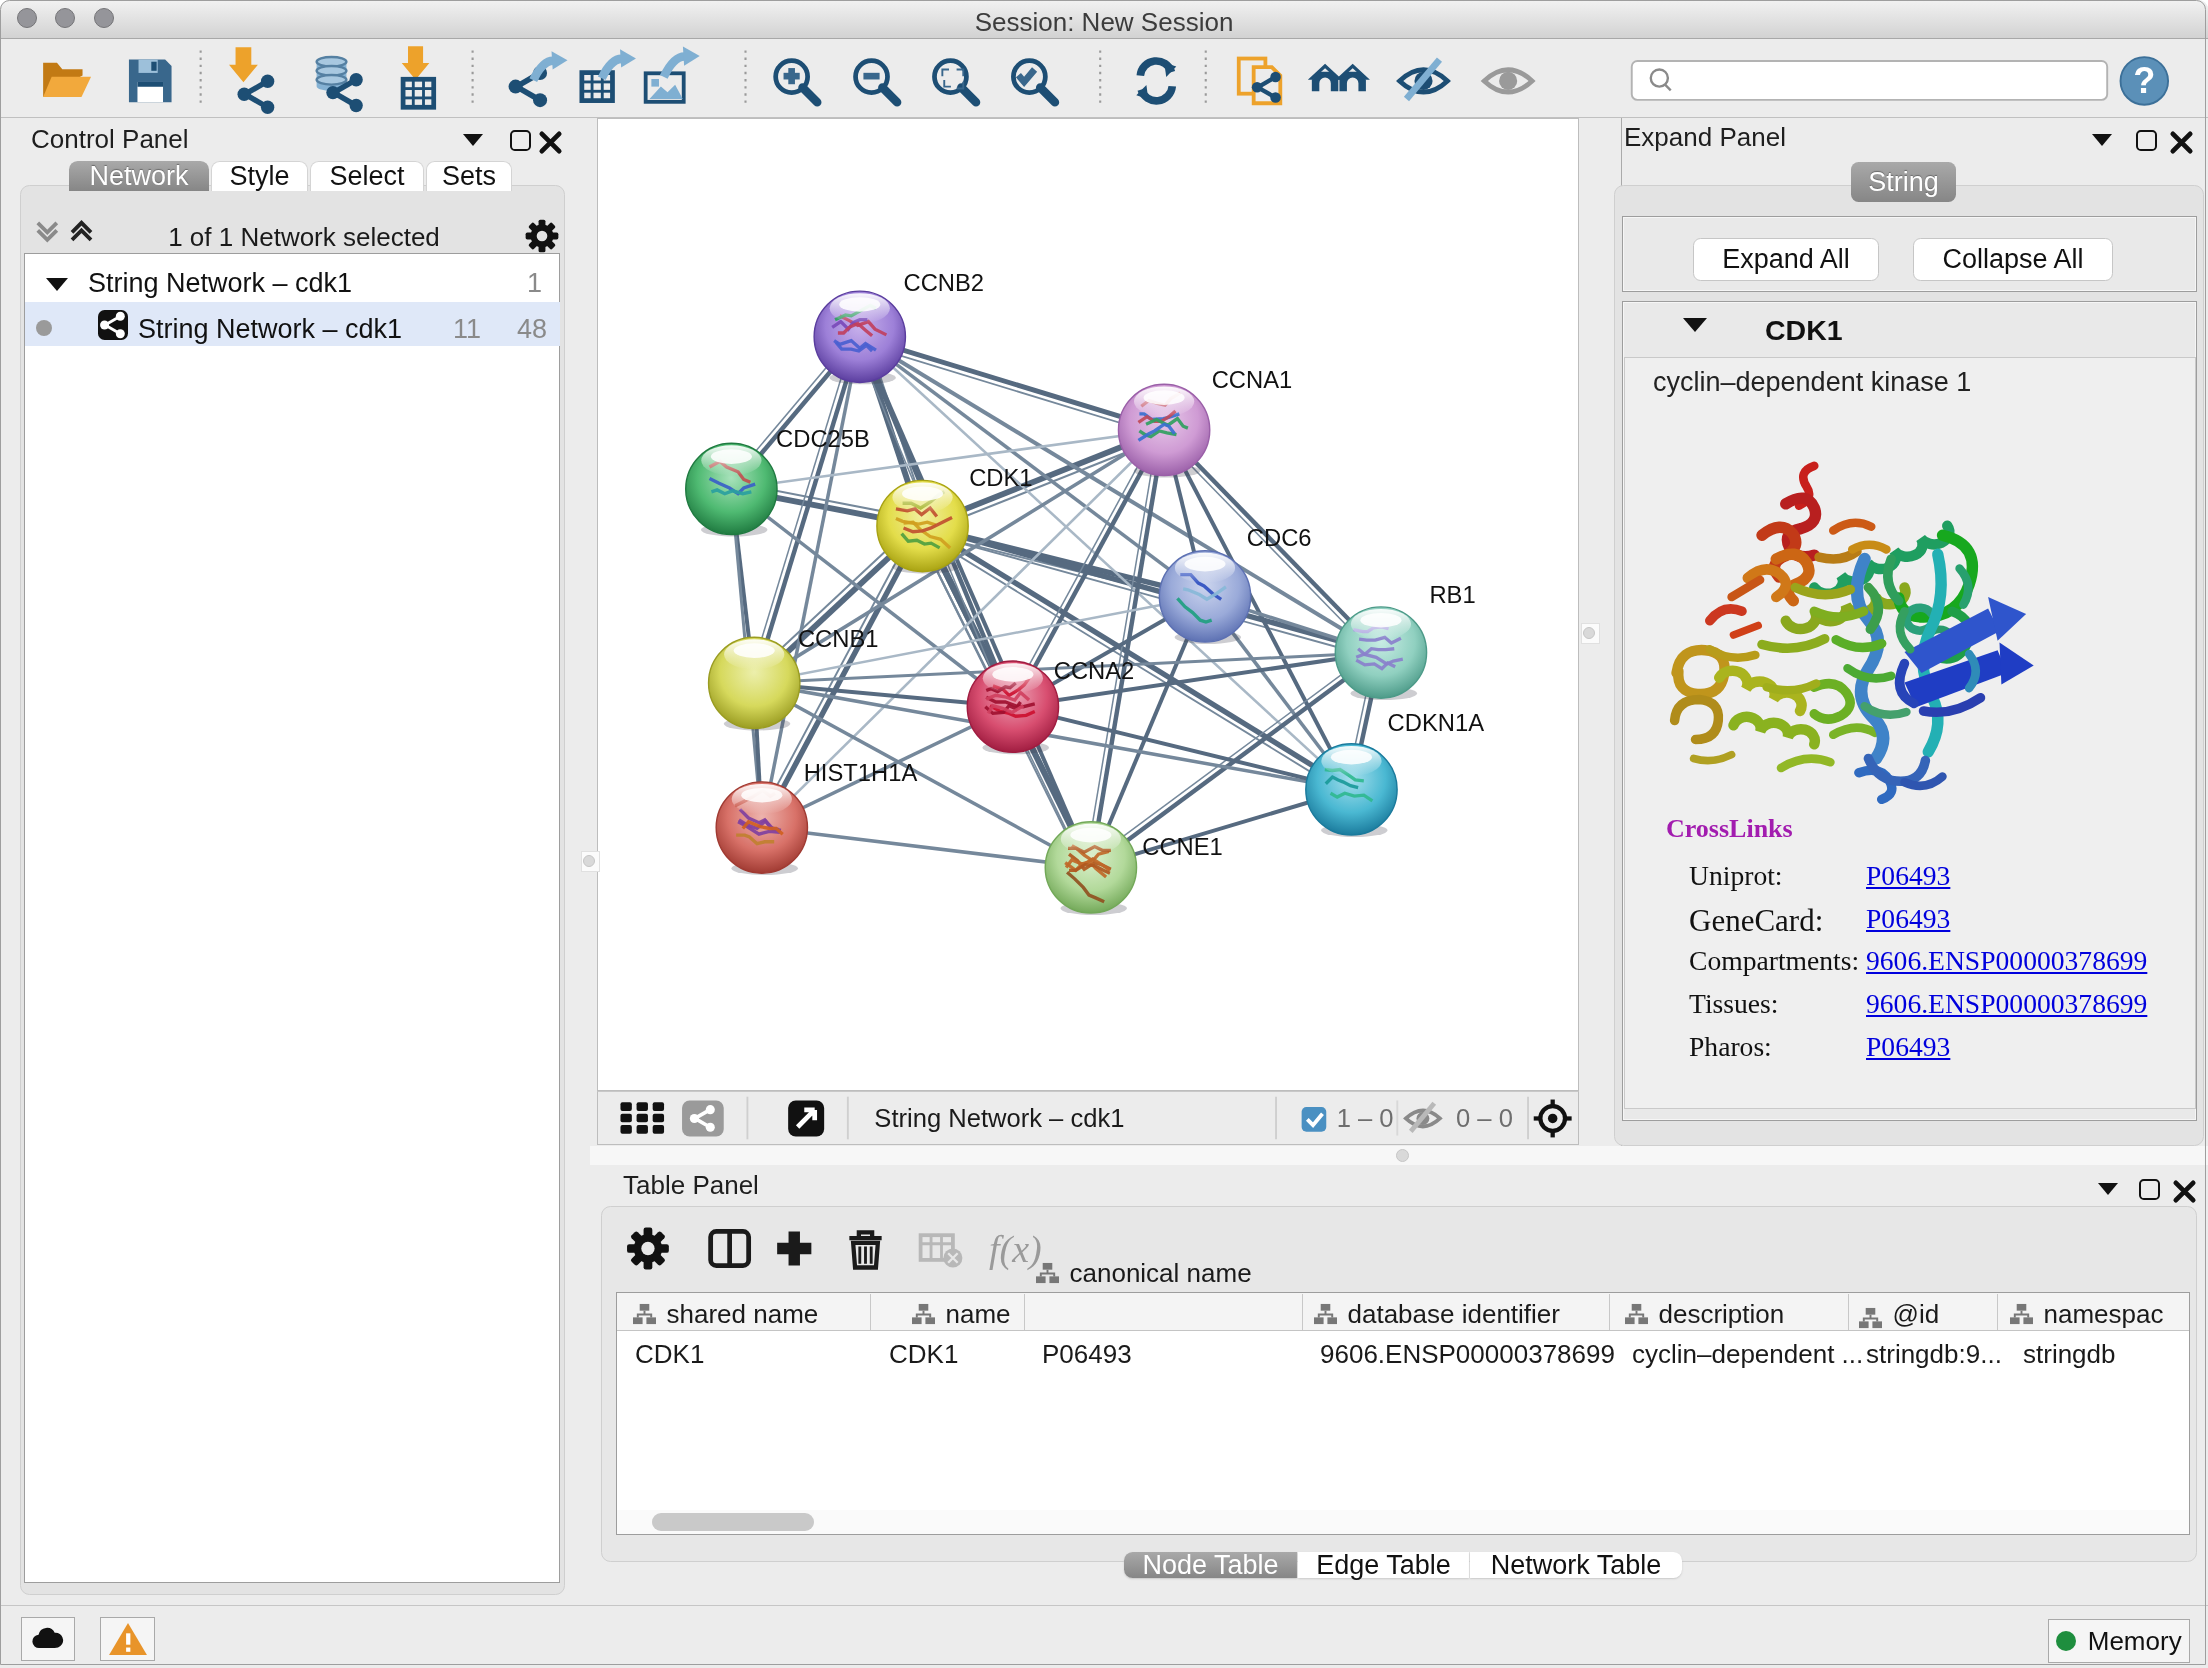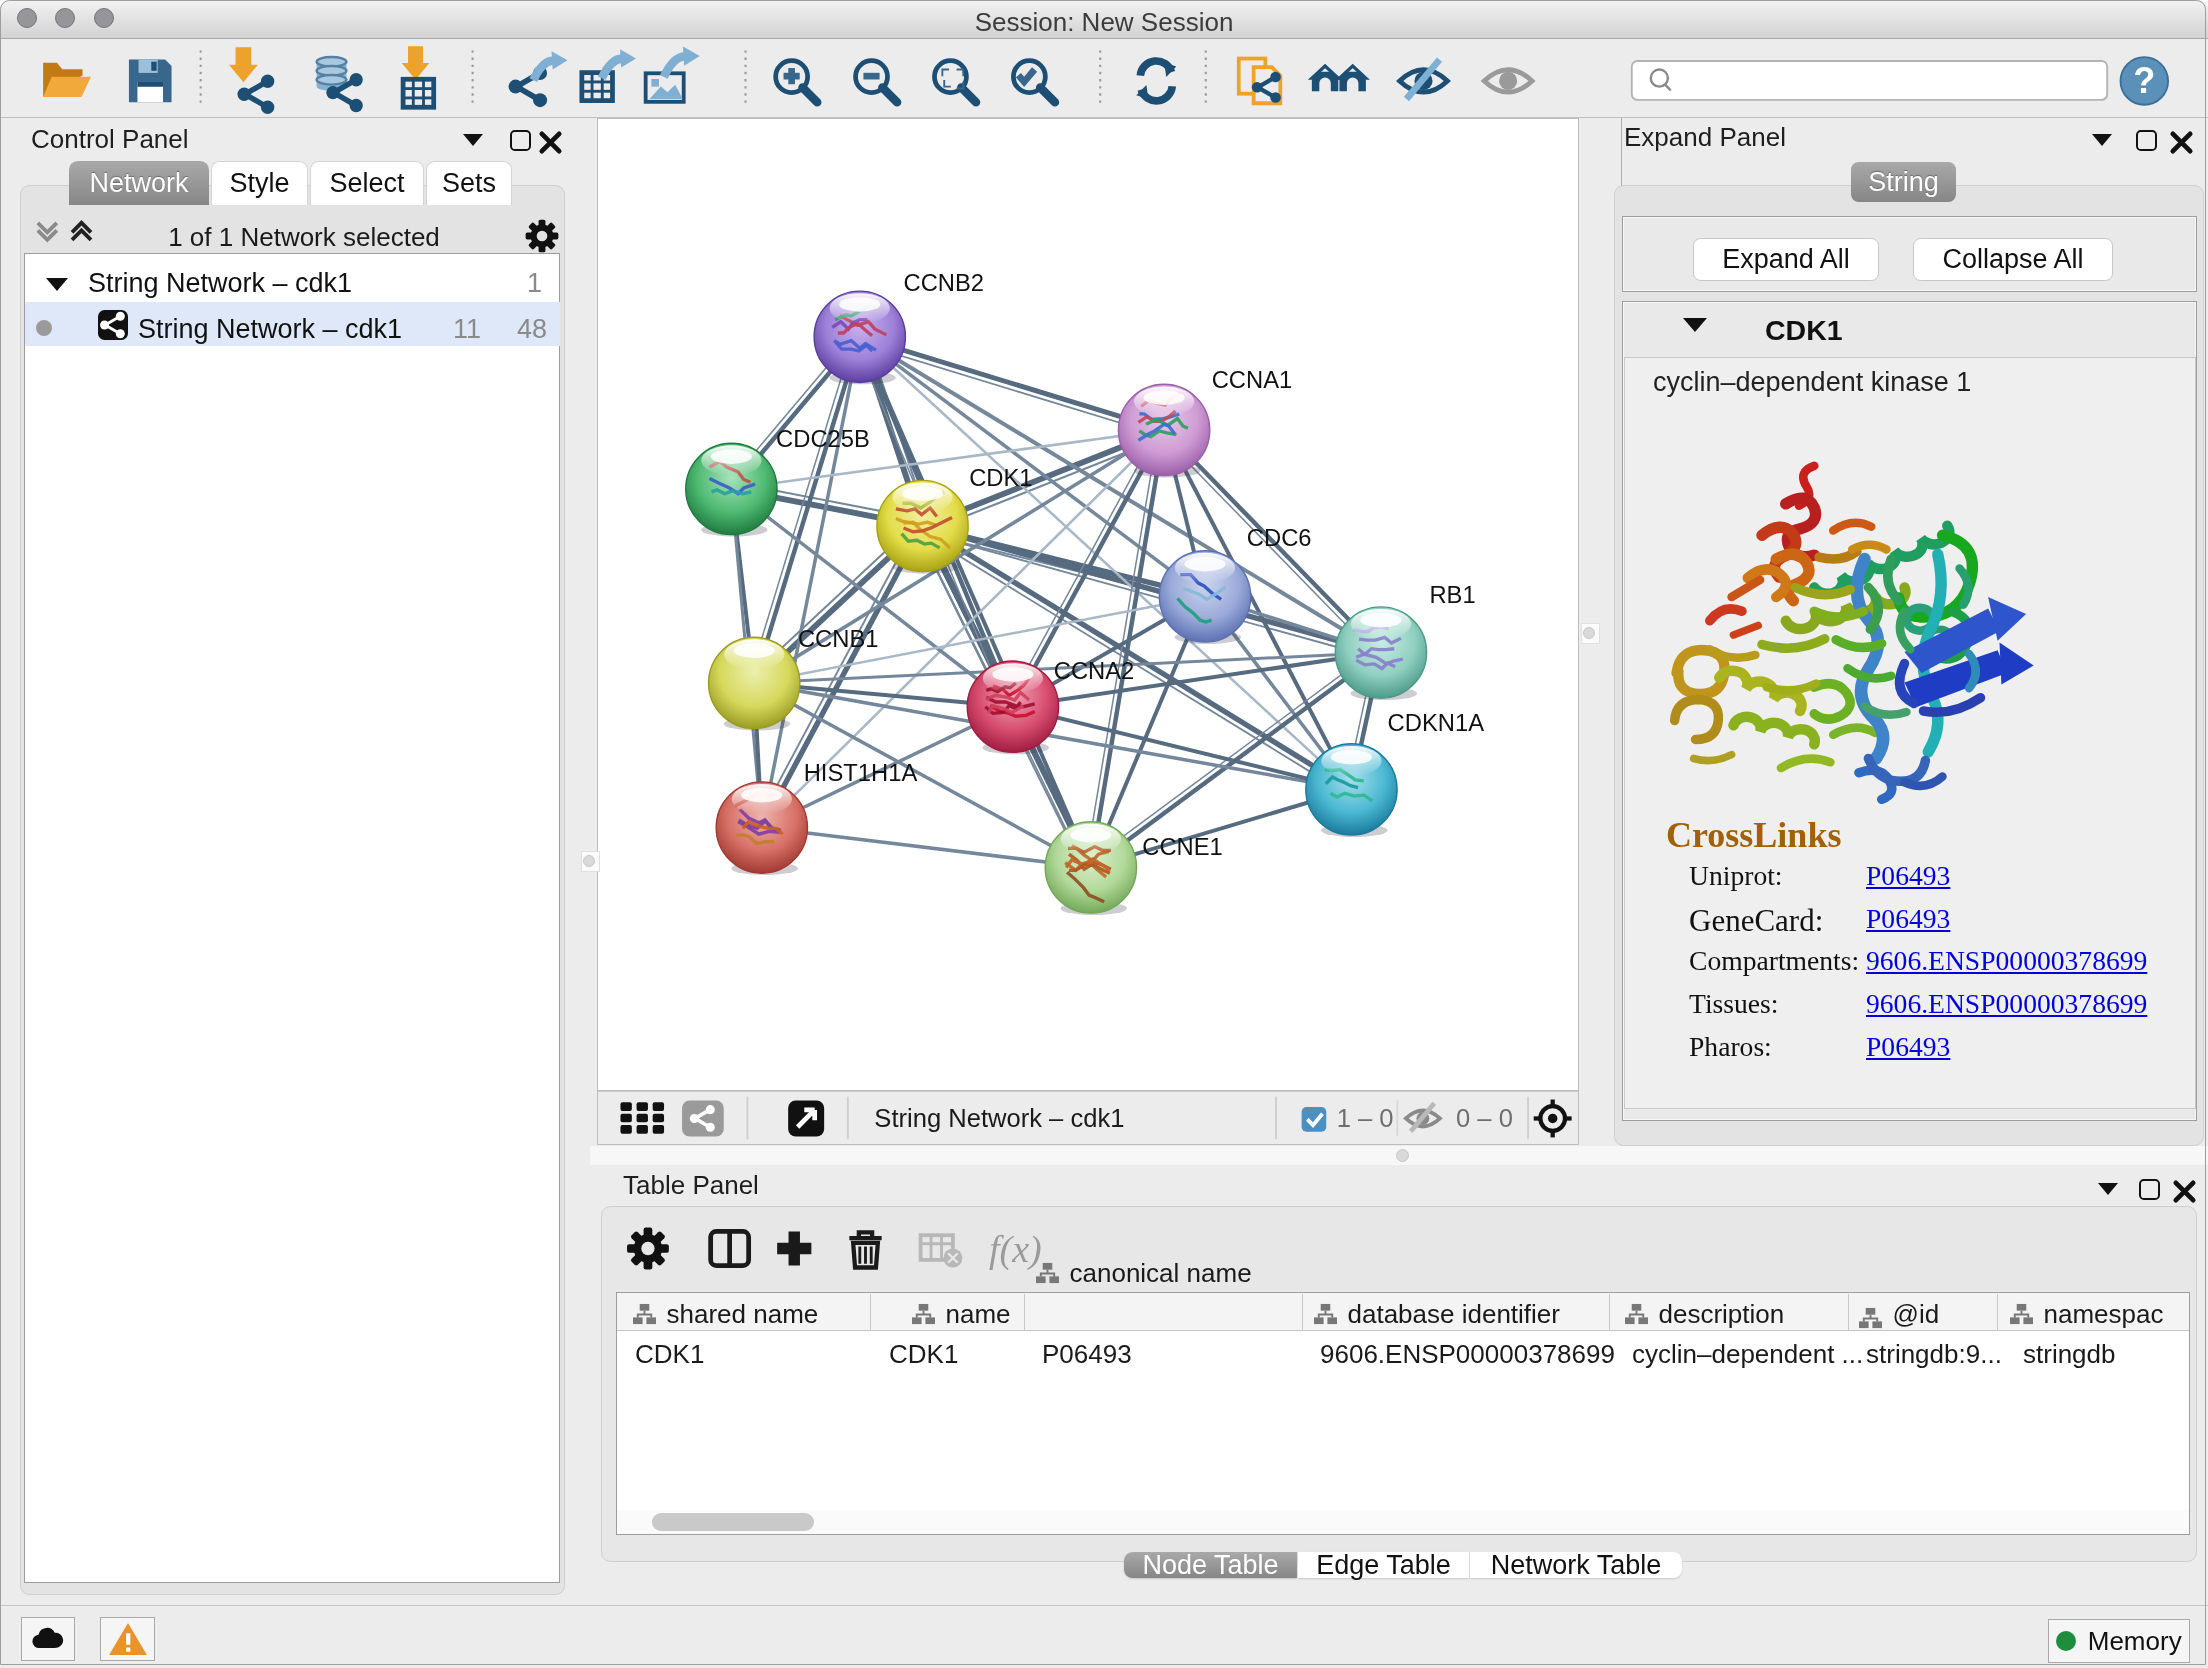--- a/index.html
+++ b/index.html
@@ -7,21 +7,21 @@
 .abs{position:absolute}
 .titlebar{left:0;top:0;width:100%;height:39px;background:linear-gradient(#f2f2f2,#d2d2d2);
  border-bottom:1px solid #a8a8a8;border-radius:9.5px 9.5px 0 0}
 .tl{width:20px;height:20px;border-radius:50%;background:#95959a;border:1.4px solid #757578;top:7.6px}
 .wtitle{width:100%;text-align:center;top:6.7px;font-size:26px;color:#3c3c3c}
 .toolbar{left:0;top:40px;width:100%;height:78px;background:#ececec;border-bottom:1px solid #c0c0c0}
 .ptitle{font-size:26px;color:#1e1e1e}
 .tri{width:0;height:0;border-left:10.5px solid transparent;border-right:10.5px solid transparent;border-top:12.4px solid #111}
 .maxi{width:21px;height:21px;border:2.9px solid #111;border-radius:4.8px}
 .panelbox{background:#e3e3e3;border:1px solid #cfcfcf;border-radius:9.5px}
-.tab{position:absolute;height:44px;border-radius:8.6px 8.6px 0 0;font-size:27px;display:flex;
+.tab{position:absolute;height:30px;border-radius:8.6px 8.6px 0 0;font-size:27px;display:flex;
  align-items:center;justify-content:center;background:#fff;color:#111;border:1px solid #d4d4d4;border-bottom:none}
 .tabsel{background:linear-gradient(#a9a9a9,#868686);color:#fff;border:none;text-shadow:0 -1px 1px #6a6a6a}
 .btab{position:absolute;height:26px;border-radius:8.6px;font-size:27px;display:flex;align-items:center;
  justify-content:center;background:#fff;color:#111;box-shadow:0 1px 1.9px #c9c9c9}
 .btabsel{background:linear-gradient(#a9a9a9,#868686);color:#fff}
 .etched{border:1px solid #9d9d9d;box-shadow:inset 0 0 0 1px #f6f6f6;background:#e9e9e9}
 .btn{background:#fff;border:1px solid #c6c6c6;border-radius:7.6px;font-size:27px;color:#111;
  display:flex;align-items:center;justify-content:center}
 .link{color:#0000dd;text-decoration:underline}
 .serif{font-family:"Liberation Serif",serif}
@@ -554,21 +554,21 @@
     <path d="M300 175 q-12 22 6 40" fill="none" stroke="#35a060" stroke-width="9" stroke-linecap="round" stroke-linejoin="round"></path>
     <path d="M240 235 q22 16 46 8" fill="none" stroke="#4caa33" stroke-width="9" stroke-linecap="round" stroke-linejoin="round"></path>
     <path d="M258 275 q20 14 44 6" fill="none" stroke="#44a06c" stroke-width="9" stroke-linecap="round" stroke-linejoin="round"></path>
     <path d="M155 255 q28 8 52 -4" fill="none" stroke="#a0ae1c" stroke-width="9" stroke-linecap="round" stroke-linejoin="round"></path>
     <path d="M95 215 q22 14 48 6" fill="none" stroke="#b89c1a" stroke-width="9" stroke-linecap="round" stroke-linejoin="round"></path>
     <path d="M225 90 q20 -14 40 -4" fill="none" stroke="#cc5a16" stroke-width="9" stroke-linecap="round" stroke-linejoin="round"></path>
     <path d="M245 110 q18 -10 36 0" fill="none" stroke="#c88c16" stroke-width="9" stroke-linecap="round" stroke-linejoin="round"></path>
     <path d="M358 130 q16 18 4 38" fill="none" stroke="#28a06e" stroke-width="9" stroke-linecap="round" stroke-linejoin="round"></path>
     <path d="M368 220 q14 18 0 36" fill="none" stroke="#2f8cb8" stroke-width="9" stroke-linecap="round" stroke-linejoin="round"></path>
   </svg>
-<div class="abs serif" style="left:1666px;top:814px;font-size:36px;font-weight:bold;color:#a16207">CrossLinks</div>
+<div class="abs serif" style="left:1666px;top:814px;font-size:26px;font-weight:bold;color:#a21caf">CrossLinks</div>
 <div class="abs serif" style="left:1689px;top:860px;font-size:27.6px;color:#111">Uniprot:</div>
 <div class="abs serif link" style="left:1866px;top:860px;font-size:27.6px">P06493</div>
 <div class="abs serif" style="left:1689px;top:903px;font-size:31px;color:#111">GeneCard:</div>
 <div class="abs serif link" style="left:1866px;top:903px;font-size:27.6px">P06493</div>
 <div class="abs serif" style="left:1689px;top:945px;font-size:27.6px;color:#111">Compartments:</div>
 <div class="abs serif link" style="left:1866px;top:945px;font-size:27.6px">9606.ENSP00000378699</div>
 <div class="abs serif" style="left:1689px;top:988px;font-size:27.6px;color:#111">Tissues:</div>
 <div class="abs serif link" style="left:1866px;top:988px;font-size:27.6px">9606.ENSP00000378699</div>
 <div class="abs serif" style="left:1689px;top:1031px;font-size:27.6px;color:#111">Pharos:</div>
 <div class="abs serif link" style="left:1866px;top:1031px;font-size:27.6px">P06493</div>

